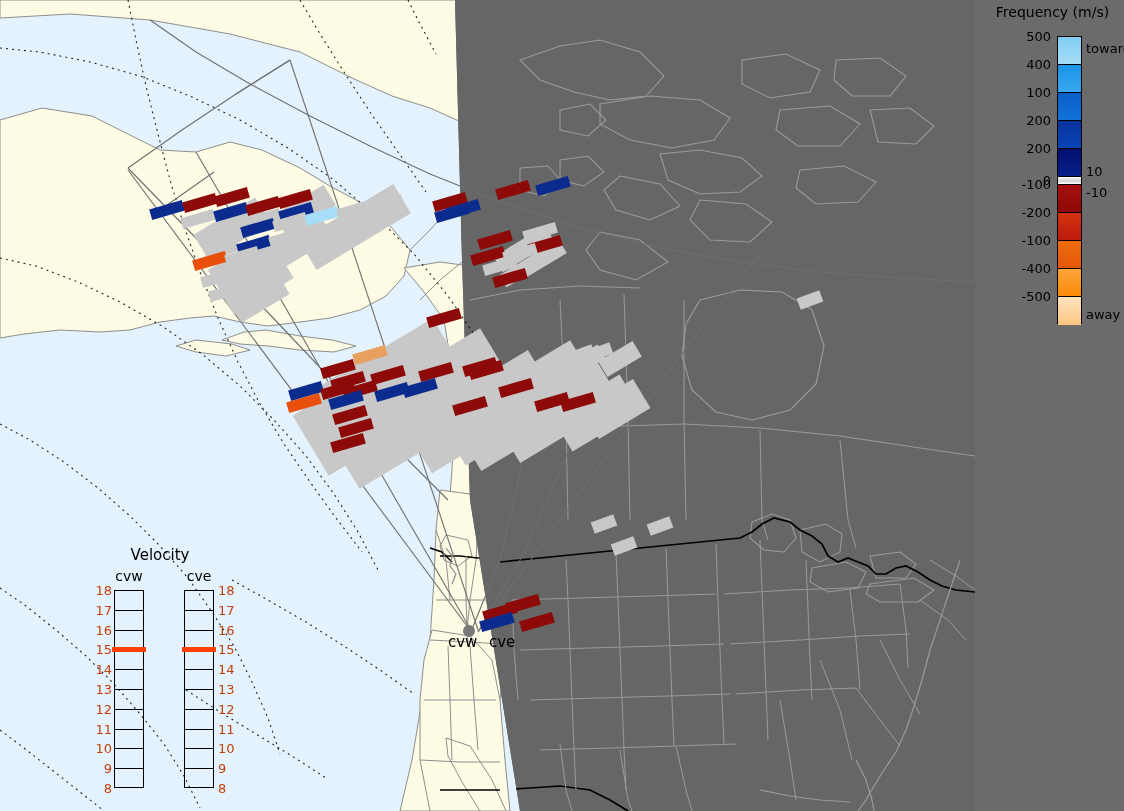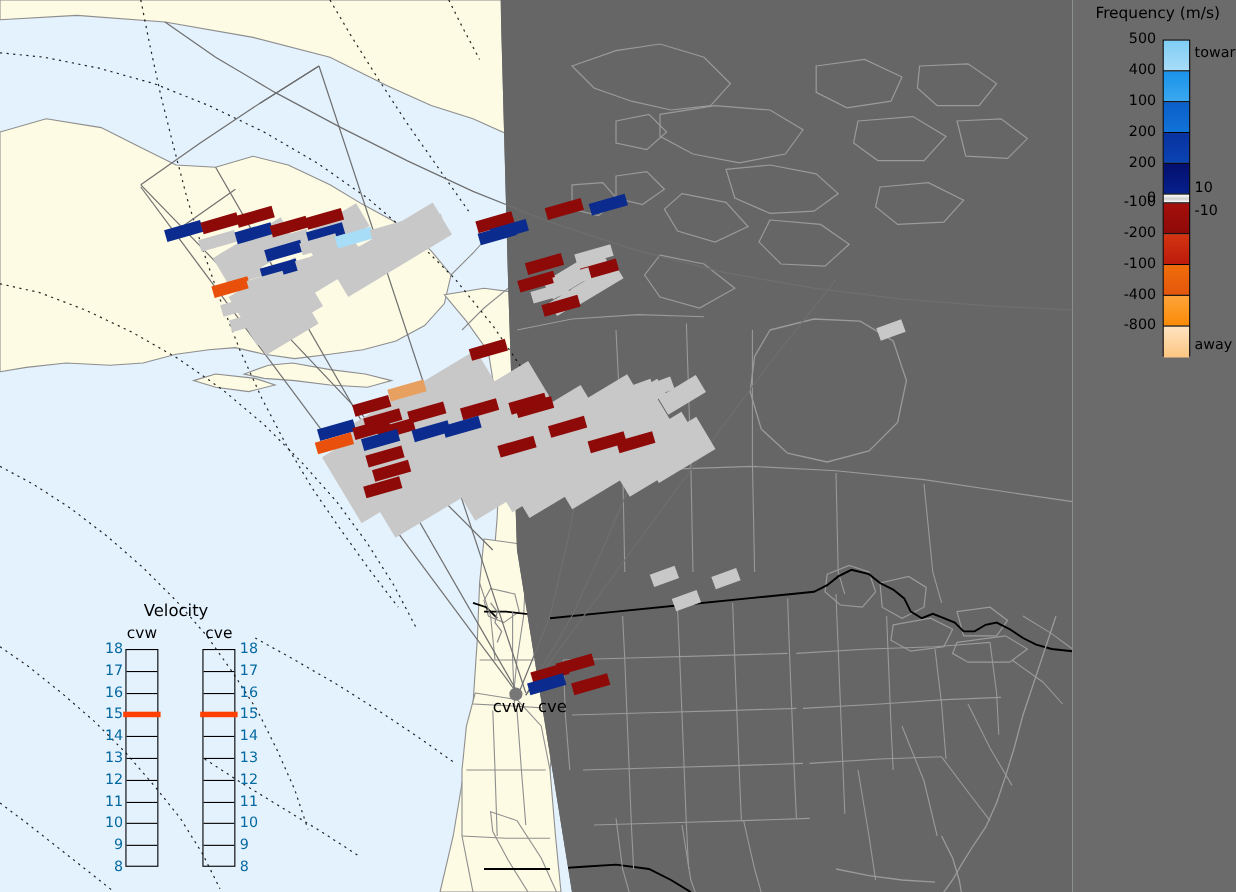--- a/index.html
+++ b/index.html
@@ -20,21 +20,21 @@
   #cbticks{position:absolute;left:8px;top:0;width:68px;height:811px;}
   #cbsides{position:absolute;left:111px;top:0;width:60px;height:811px;}
   
   #freq{position:absolute;left:90px;top:546px;width:140px;height:248px;}
   #freqtitle{position:absolute;left:0;top:0;width:140px;text-align:center;font-size:15px;color:#000;}
   .fcolhdr{position:absolute;font-size:14px;color:#000;text-align:center;width:46px;}
   .fbox{position:absolute;width:30px;border:1.4px solid #000;box-sizing:border-box;background:transparent;}
   .fcell{border-bottom:1.4px solid #000;box-sizing:border-box;width:100%;}
   .fcell:last-child{border-bottom:none;}
   .fmark{position:absolute;height:5px;background:#ff4000;}
-  .flab{position:absolute;font-size:13px;color:#0369a1;transform:translateY(-50%);}
+  .flab{position:absolute;font-size:13px;color:#c2410c;transform:translateY(-50%);}
   .flabL{text-align:right;width:22px;}
   .flabR{text-align:left;width:22px;}
 </style>
 </head>
 <body>
 
 <div id="stage">
 
   <div id="mapwrap">
     <svg width="975" height="811" viewBox="0 0 975 811">
@@ -443,21 +443,21 @@
         <div class="cbtick" style="top: 36px;">500</div>
         <div class="cbtick" style="top: 64px;">400</div>
         <div class="cbtick" style="top: 92px;">100</div>
         <div class="cbtick" style="top: 120px;">200</div>
         <div class="cbtick" style="top: 148px;">200</div>
         <div class="cbtick" style="top: 180px;">0</div>
         <div class="cbtick" style="top: 184px;">-100</div>
         <div class="cbtick" style="top: 212px;">-200</div>
         <div class="cbtick" style="top: 240px;">-100</div>
         <div class="cbtick" style="top: 268px;">-400</div>
-        <div class="cbtick" style="top: 296px;">-800</div>
+        <div class="cbtick" style="top: 296px;">-500</div>
       </div>
     <div id="cbsides">
         <div class="cbside" style="top: 48px;">toward</div>
         <div class="cbside" style="top: 171px;">10</div>
         <div class="cbside" style="top: 192px;">-10</div>
         <div class="cbside" style="top: 314px;">away</div>
       </div>
   </div>
 </div>
 

